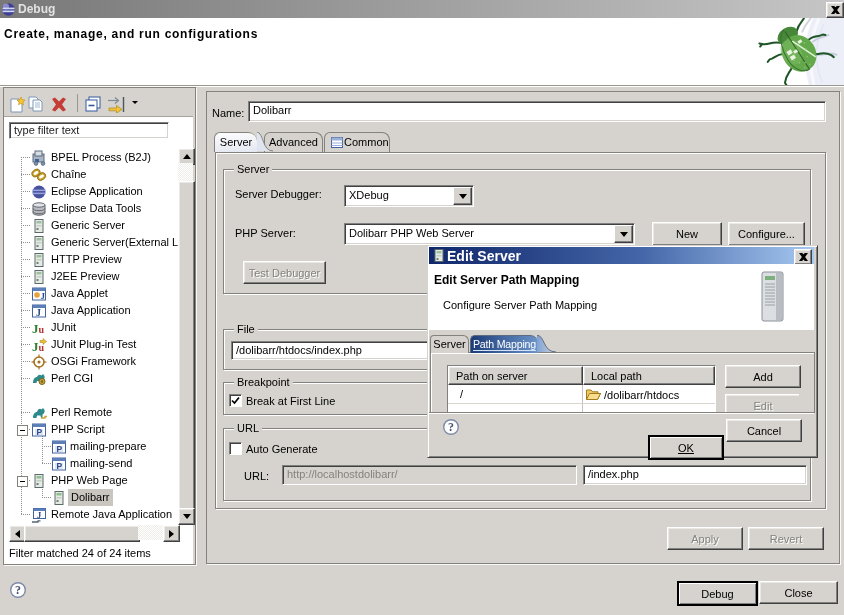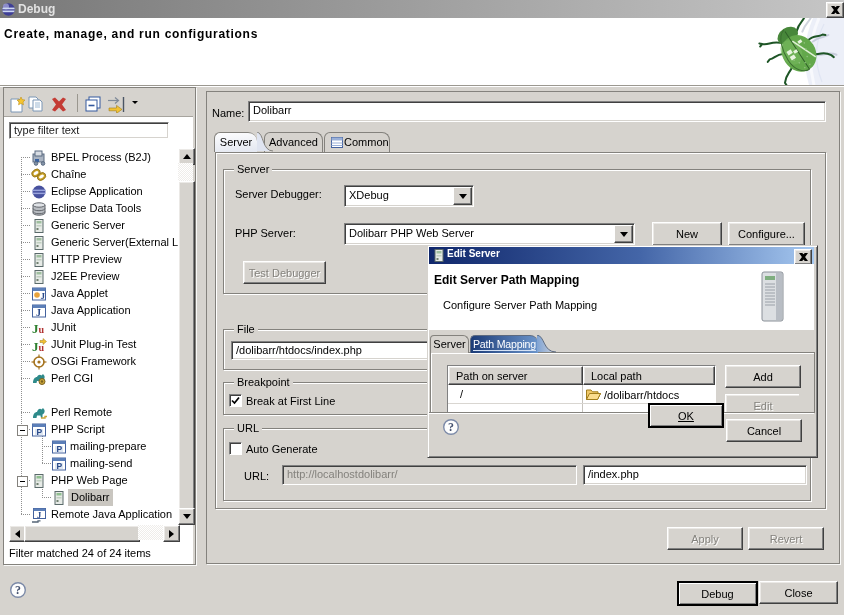--- a/index.html
+++ b/index.html
@@ -48,21 +48,21 @@
 .tri{width:0;height:0;border:4px solid transparent;}
 
 .tab{position:absolute;height:20px;line-height:19px;border:1px solid #84827d;border-bottom:none;border-radius:6px 8px 0 0;background:#d6d3ce;box-sizing:border-box;text-align:center;white-space:nowrap;}
 .tabsel{background:linear-gradient(175deg,#fdfdfe,#e3e7f0);z-index:3;}
 .tabsel2{background:linear-gradient(to right,#1c3c78,#6b94ca);color:#fff;z-index:3;border-color:#5c6a80;}
 .cont{border:1px solid #84827d;box-shadow:inset 1px 1px 0 #fff,1px 1px 0 #fff;}
 .lab{position:absolute;white-space:nowrap;}
 
 .dlg{left:427px;top:245px;width:389px;height:211px;background:#d6d3ce;border:1px solid;border-color:#d6d3ce #404040 #404040 #d6d3ce;box-shadow:inset 1px 1px 0 #fff,inset -1px -1px 0 #808080;}
 .dtb{left:2px;top:2px;width:383px;height:17px;background:linear-gradient(to right,#10276b 0%,#4466a8 55%,#a6c8f0 100%);}
-.dttl{position:absolute;left:19px;top:2px;color:#fff;font-weight:bold;font-size:10px;}
+.dttl{position:absolute;left:19px;top:2px;color:#fff;font-weight:bold;font-size:14px;}
 .dhead{left:2px;top:19px;width:383px;height:66px;background:#fff;}
 </style></head><body>
 <div class="win">
 
   <div class="abs tb"></div>
   <div class="abs" style="left:2px;top:3px;width:13px;height:13px;">
     <svg width="13" height="13">
         <defs>
           <clipPath id="ec">
             <circle cx="6.5" cy="6.5" r="6.2"></circle>
@@ -563,16 +563,16 @@
     <div class="abs btn" style="left:297px;top:119px;width:74px;height:21px;">Add</div>
     <div class="abs" style="left:297px;top:148px;width:74px;height:18px;overflow:hidden;">
         <div class="btn dis" style="width:74px;height:21px;">Edit</div>
       </div>
     <div class="abs" style="left:1px;top:166px;width:385px;height:1px;background:#84827d;"></div>
     <div class="abs" style="left:1px;top:167px;width:385px;height:1px;background:#fff;"></div>
     <svg class="abs" style="left:15px;top:173px;" width="17" height="17">
         <circle cx="8" cy="8" r="7.3" fill="#fdfdfd" stroke="#7c8aa8" stroke-width="1.4"></circle>
         <text x="8" y="12" text-anchor="middle" font-family="Liberation Serif" font-size="12" font-weight="bold" fill="#44506e">?</text>
       </svg>
-    <div class="abs btn def" style="left:220px;top:157px;width:72px;height:21px;text-decoration:underline;">OK</div>
+    <div class="abs btn def" style="left:220px;top:189px;width:72px;height:21px;text-decoration:underline;">OK</div>
     <div class="abs btn" style="left:298px;top:173px;width:74px;height:21px;">Cancel</div>
   </div>
 </div>
 
 </body></html>

